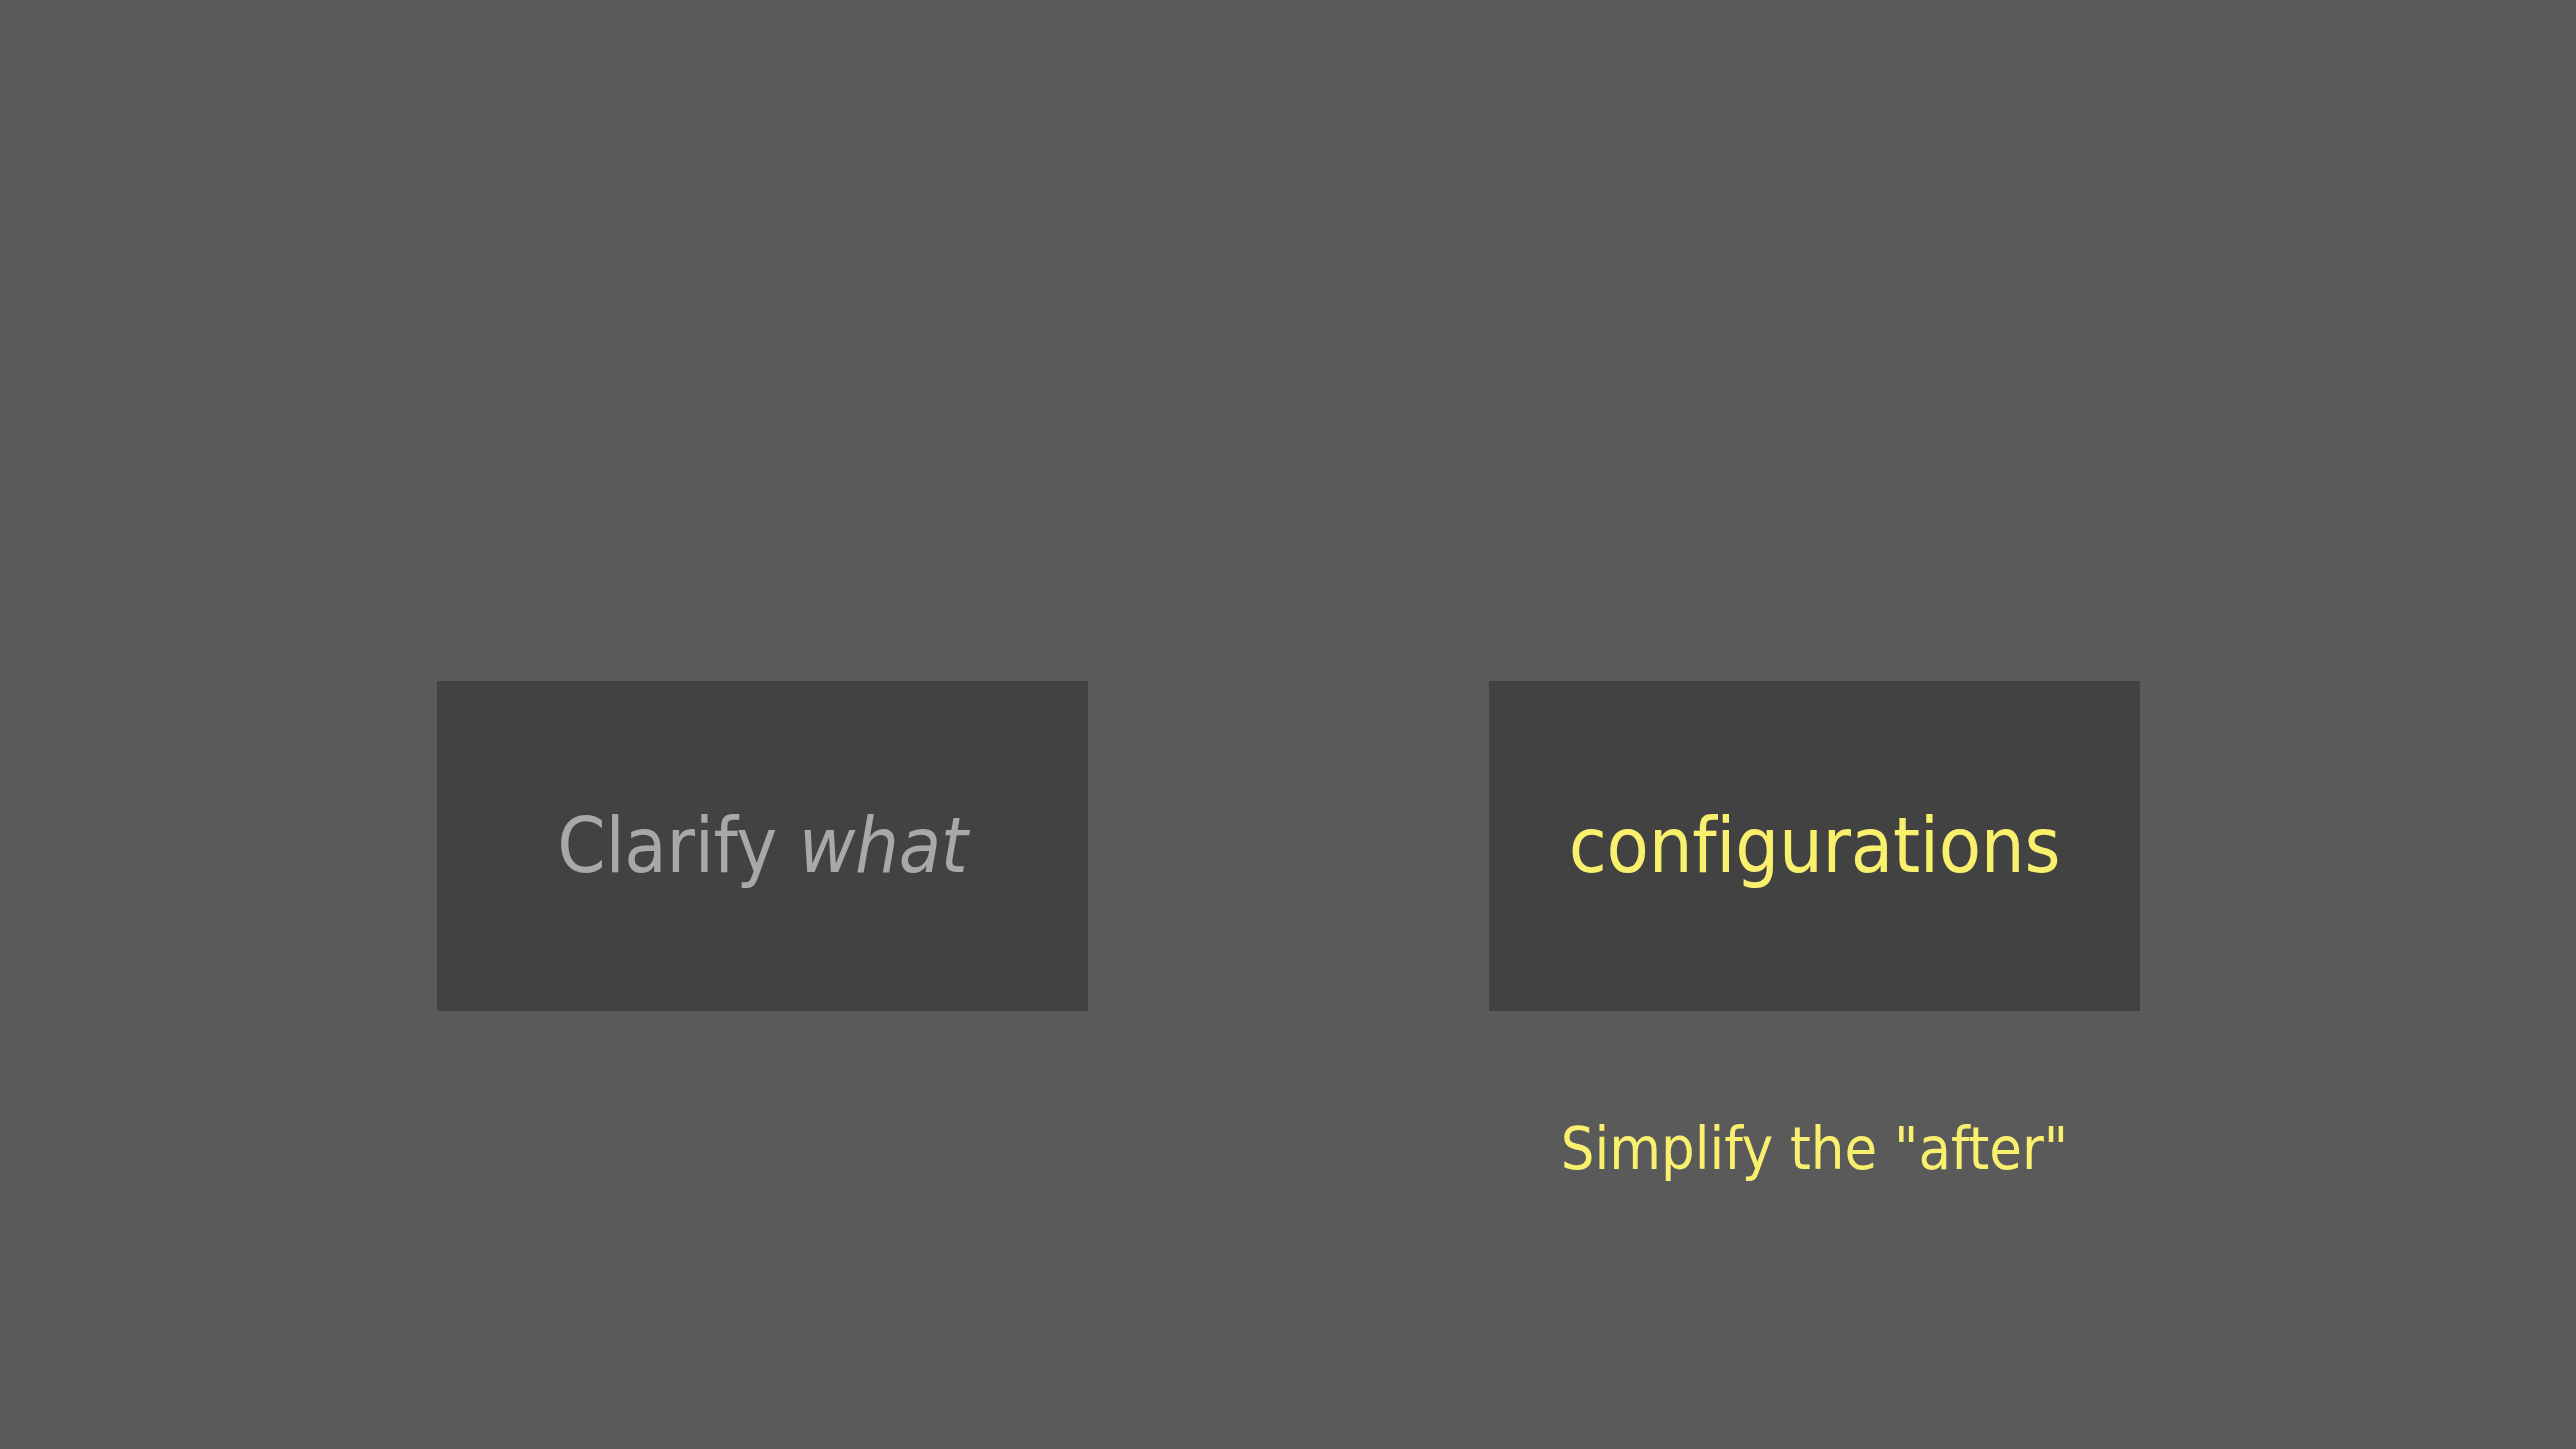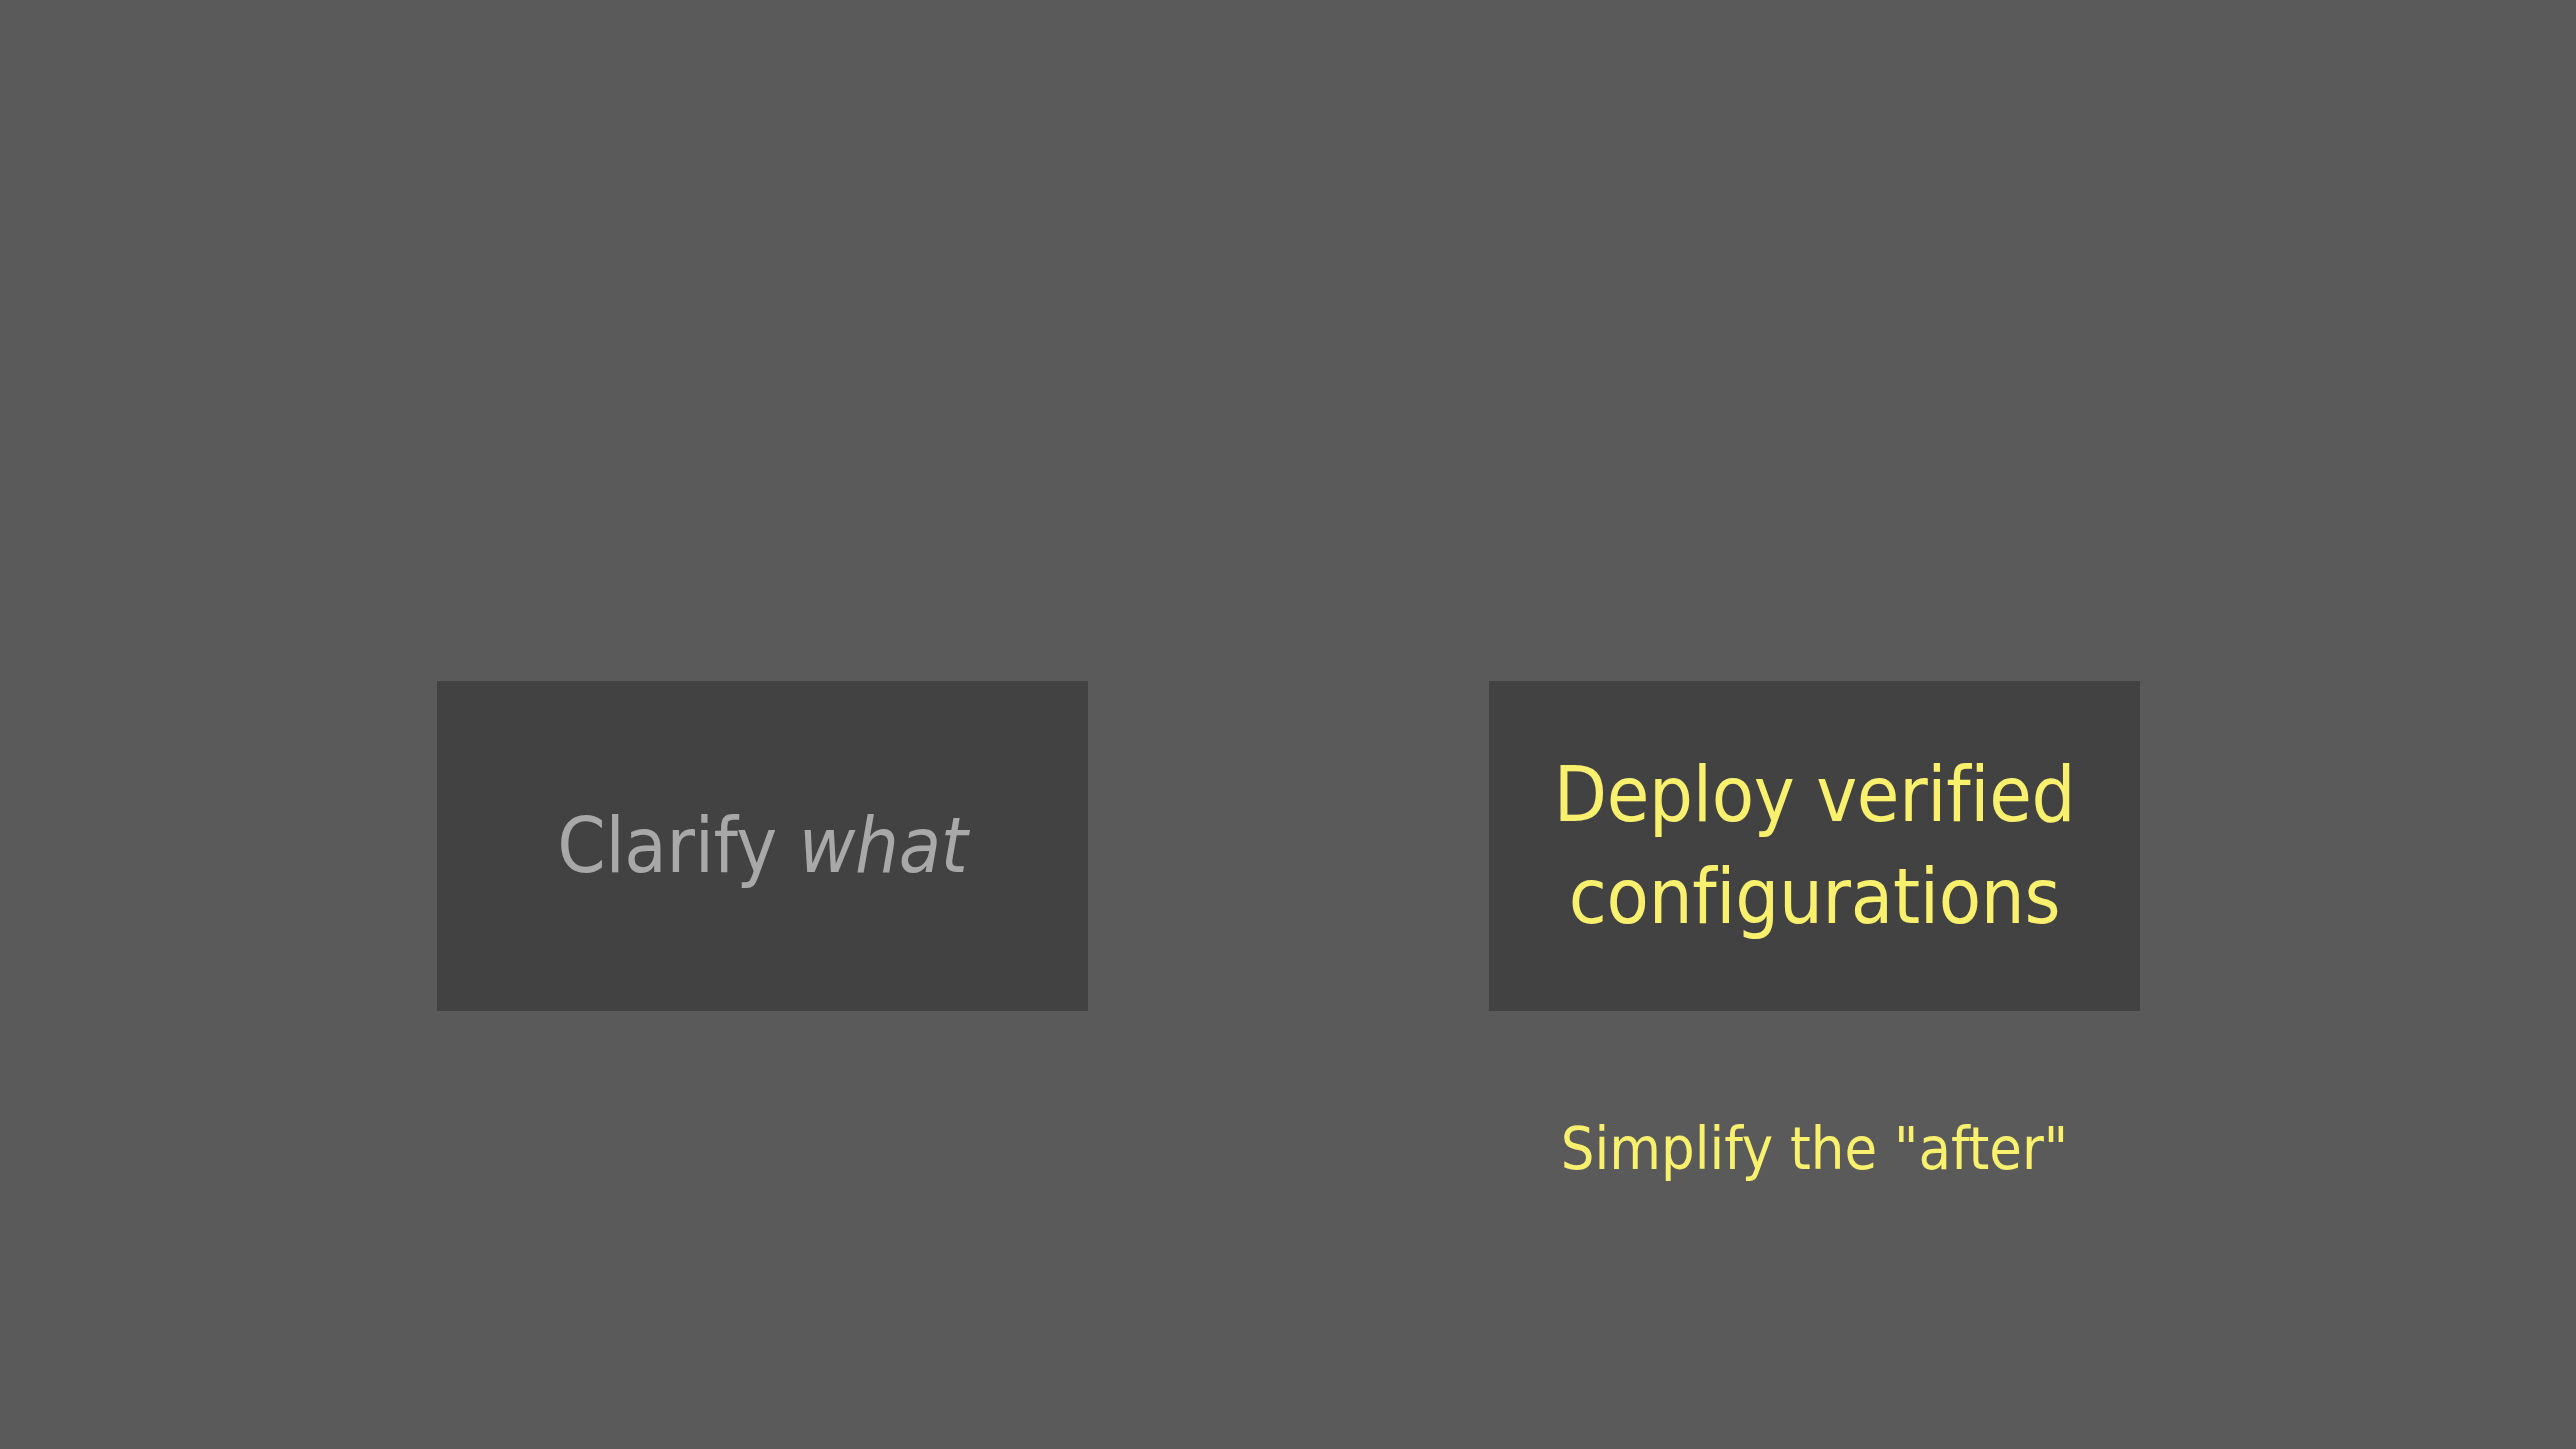--- a/index.html
+++ b/index.html
@@ -76,21 +76,20 @@
 <div id="slide">
 
   <div class="panel" id="panel-before">
 
     <div class="panel-line"><span>Clarify </span><span class="em-italic">what</span></div>
 
   </div>
 
   <div class="panel" id="panel-after">
 
-    <div class="panel-line">Deploy verified</div>
 
     <div class="panel-line">configurations</div>
   </div>
 
   <div id="caption-after">Simplify the "after"</div>
 
 </div>
 
 
 </body></html>

